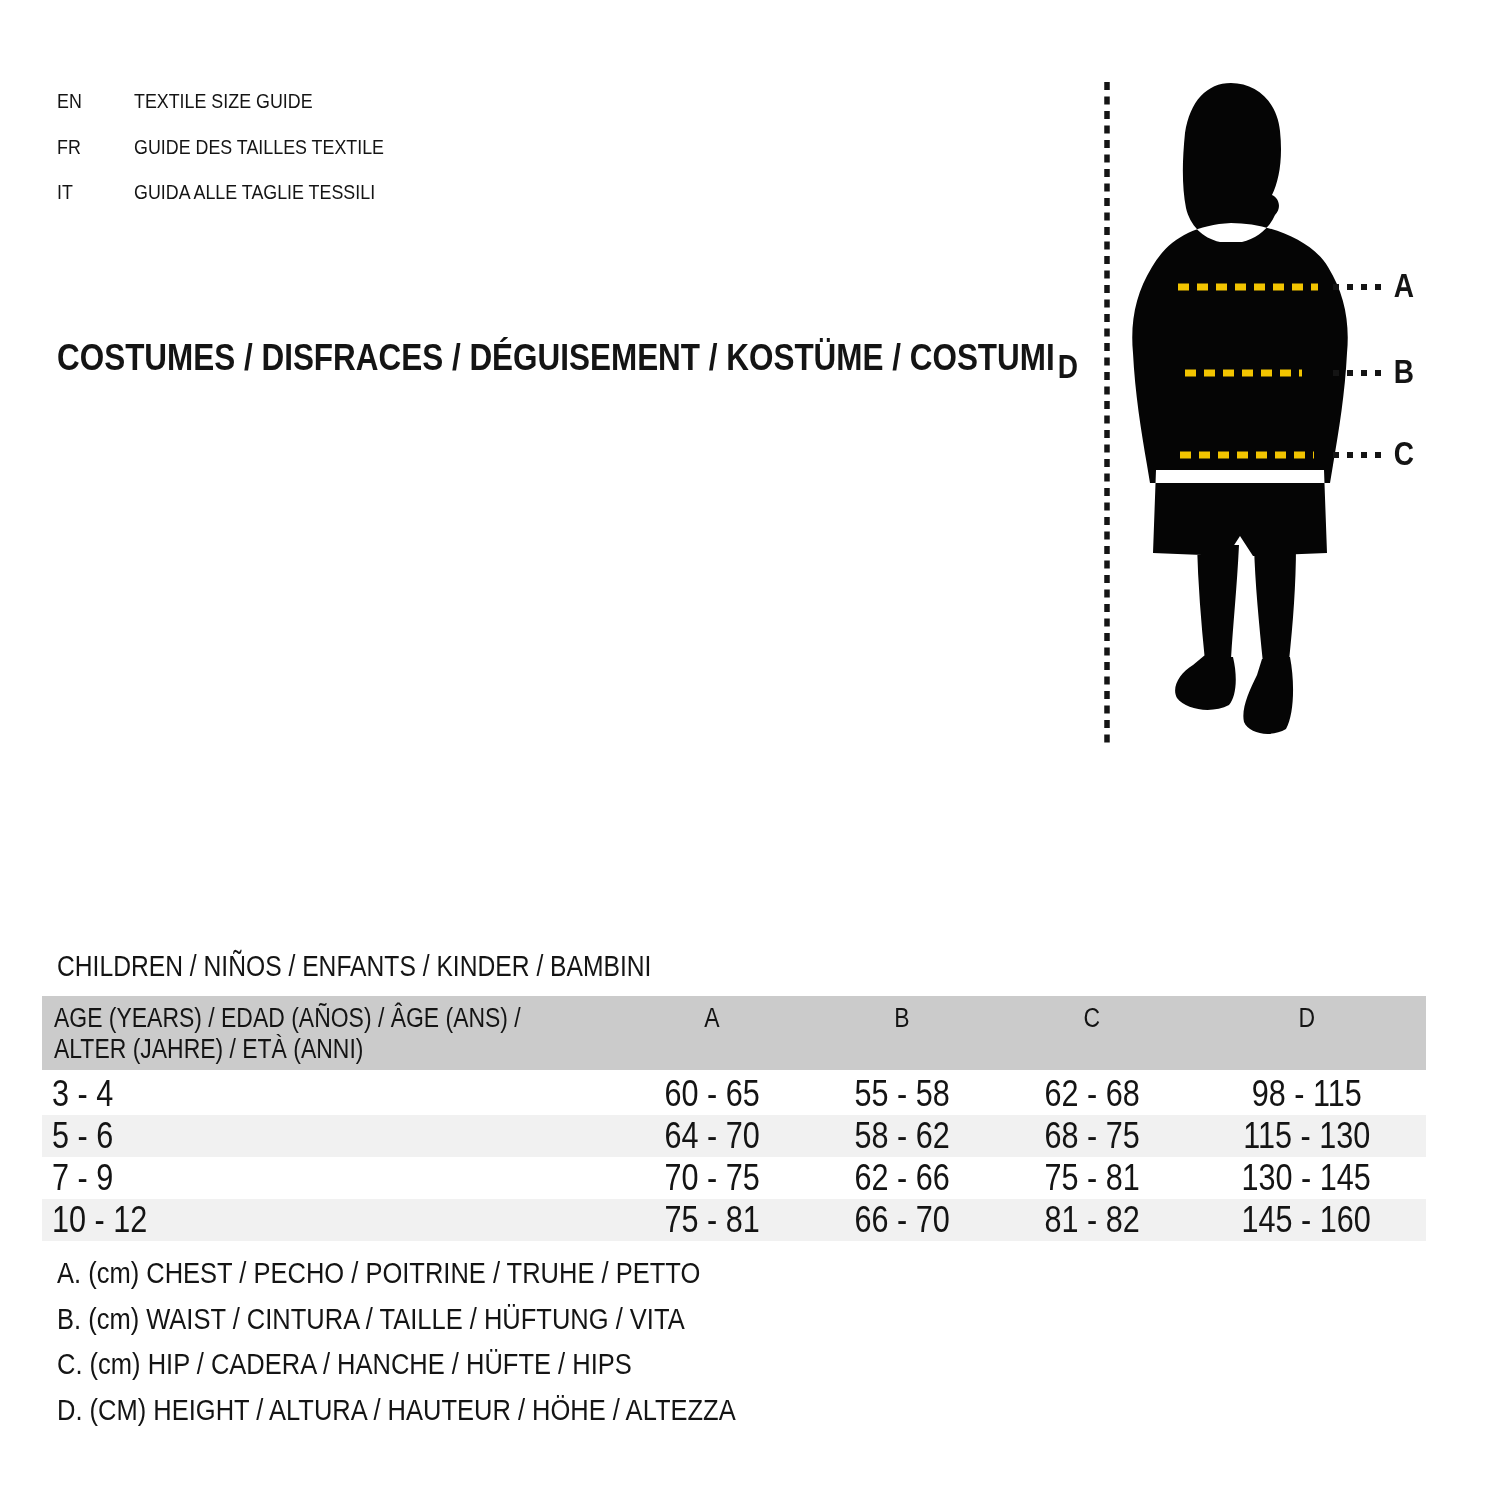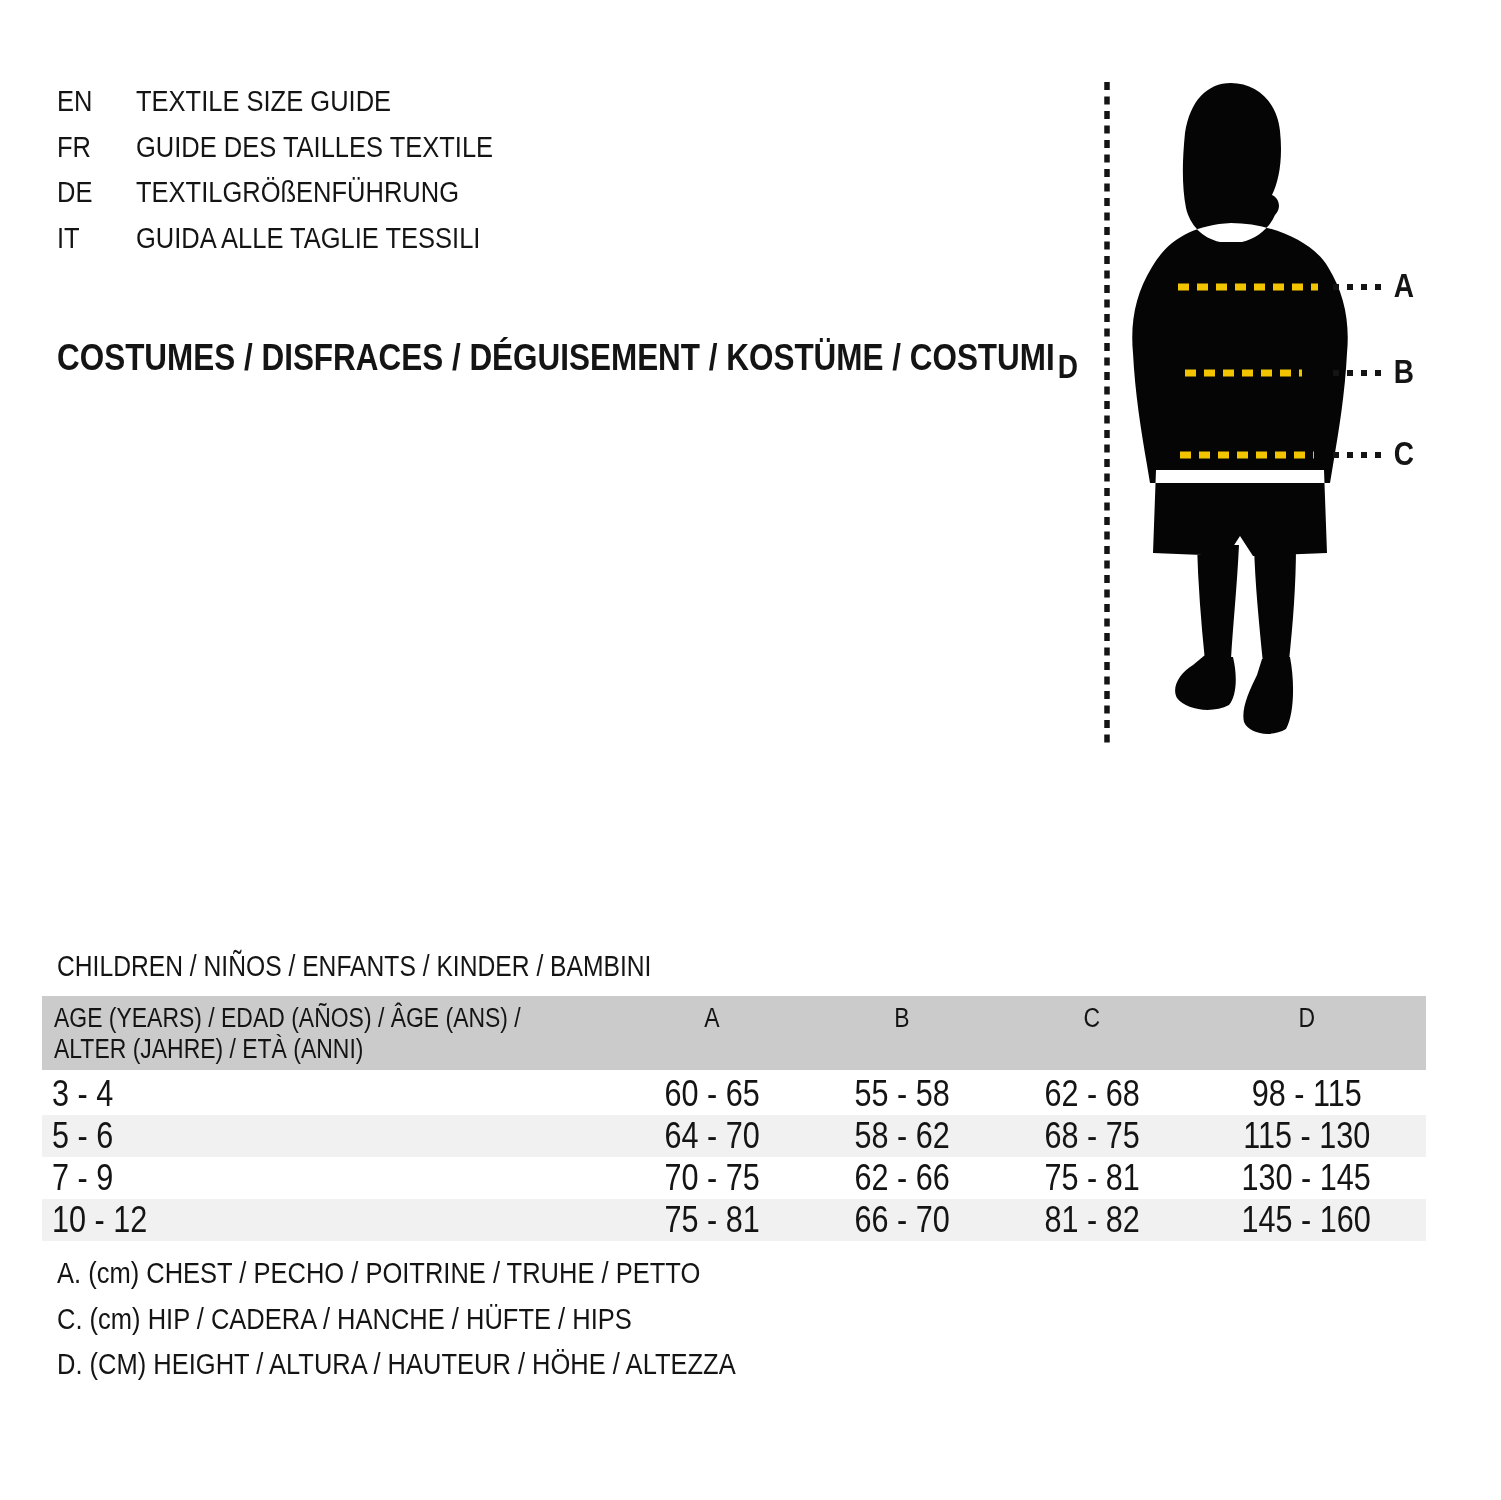--- a/index.html
+++ b/index.html
@@ -6,21 +6,21 @@
   .canvas{
     position:relative;width:1501px;height:1500px;background:#fff;overflow:hidden;
     font-family:"Liberation Sans","DejaVu Sans",sans-serif;color:#141414;
   }
   
   .cond{display:inline-block;transform:scaleX(.85);transform-origin:0 50%;white-space:nowrap;}
   .cond-c{display:inline-block;transform:scaleX(.85);transform-origin:50% 50%;white-space:nowrap;}
 
   
   .langs{position:absolute;left:57px;top:78px;}
-  .lang-row{height:45.5px;line-height:45.5px;font-size:30px;white-space:nowrap;}
+  .lang-row{height:45.5px;line-height:45.5px;font-size:21px;white-space:nowrap;}
   .lang-code{width:60px;margin-right:11px;}
 
   
   .costumes{position:absolute;left:57px;top:336px;font-size:37px;font-weight:700;line-height:44px;text-decoration:underline;}
 
   
   .figure{position:absolute;left:1040px;top:75px;width:440px;height:690px;}
   .figure svg{position:absolute;left:0;top:0;}
   .fig-label{position:absolute;font-size:33px;font-weight:700;line-height:40px;}
   .lbl-a{left:352px;top:191px;}
@@ -52,24 +52,20 @@
 <div class="canvas">
 
   <section class="langs">
     <div class="lang-row">
       <span class="cond lang-code">EN</span>
       <span class="cond">TEXTILE SIZE GUIDE</span>
     </div>
     <div class="lang-row">
       <span class="cond lang-code">FR</span>
       <span class="cond">GUIDE DES TAILLES TEXTILE</span>
-    </div>
-    <div class="lang-row">
-      <span class="cond lang-code">DE</span>
-      <span class="cond">TEXTILGRÖßENFÜHRUNG</span>
     </div>
     <div class="lang-row">
       <span class="cond lang-code">IT</span>
       <span class="cond">GUIDA ALLE TAGLIE TESSILI</span>
     </div>
   </section>
 
   <div class="costumes">
     <span class="cond">COSTUMES / DISFRACES / DÉGUISEMENT / KOSTÜME / COSTUMI</span>
   </div>
@@ -200,17 +196,18 @@
         <td class="val-td"><span class="cond-c">75 - 81</span></td>
         <td class="val-td"><span class="cond-c">66 - 70</span></td>
         <td class="val-td"><span class="cond-c">81 - 82</span></td>
         <td class="val-td"><span class="cond-c">145 - 160</span></td>
       </tr>
     </tbody>
   </table>
 
   <div class="legend">
     <div class="legend-line"><span class="cond">A. (cm) CHEST / PECHO / POITRINE / TRUHE / PETTO</span></div>
+    <div class="legend-line"><span class="cond">B. (cm) WAIST / CINTURA / TAILLE / HÜFTUNG / VITA</span></div>
     <div class="legend-line"><span class="cond">C. (cm) HIP / CADERA / HANCHE / HÜFTE / HIPS</span></div>
     <div class="legend-line"><span class="cond">D. (CM) HEIGHT / ALTURA / HAUTEUR / HÖHE / ALTEZZA</span></div>
   </div>
 
 </div>
 
 </body></html>

